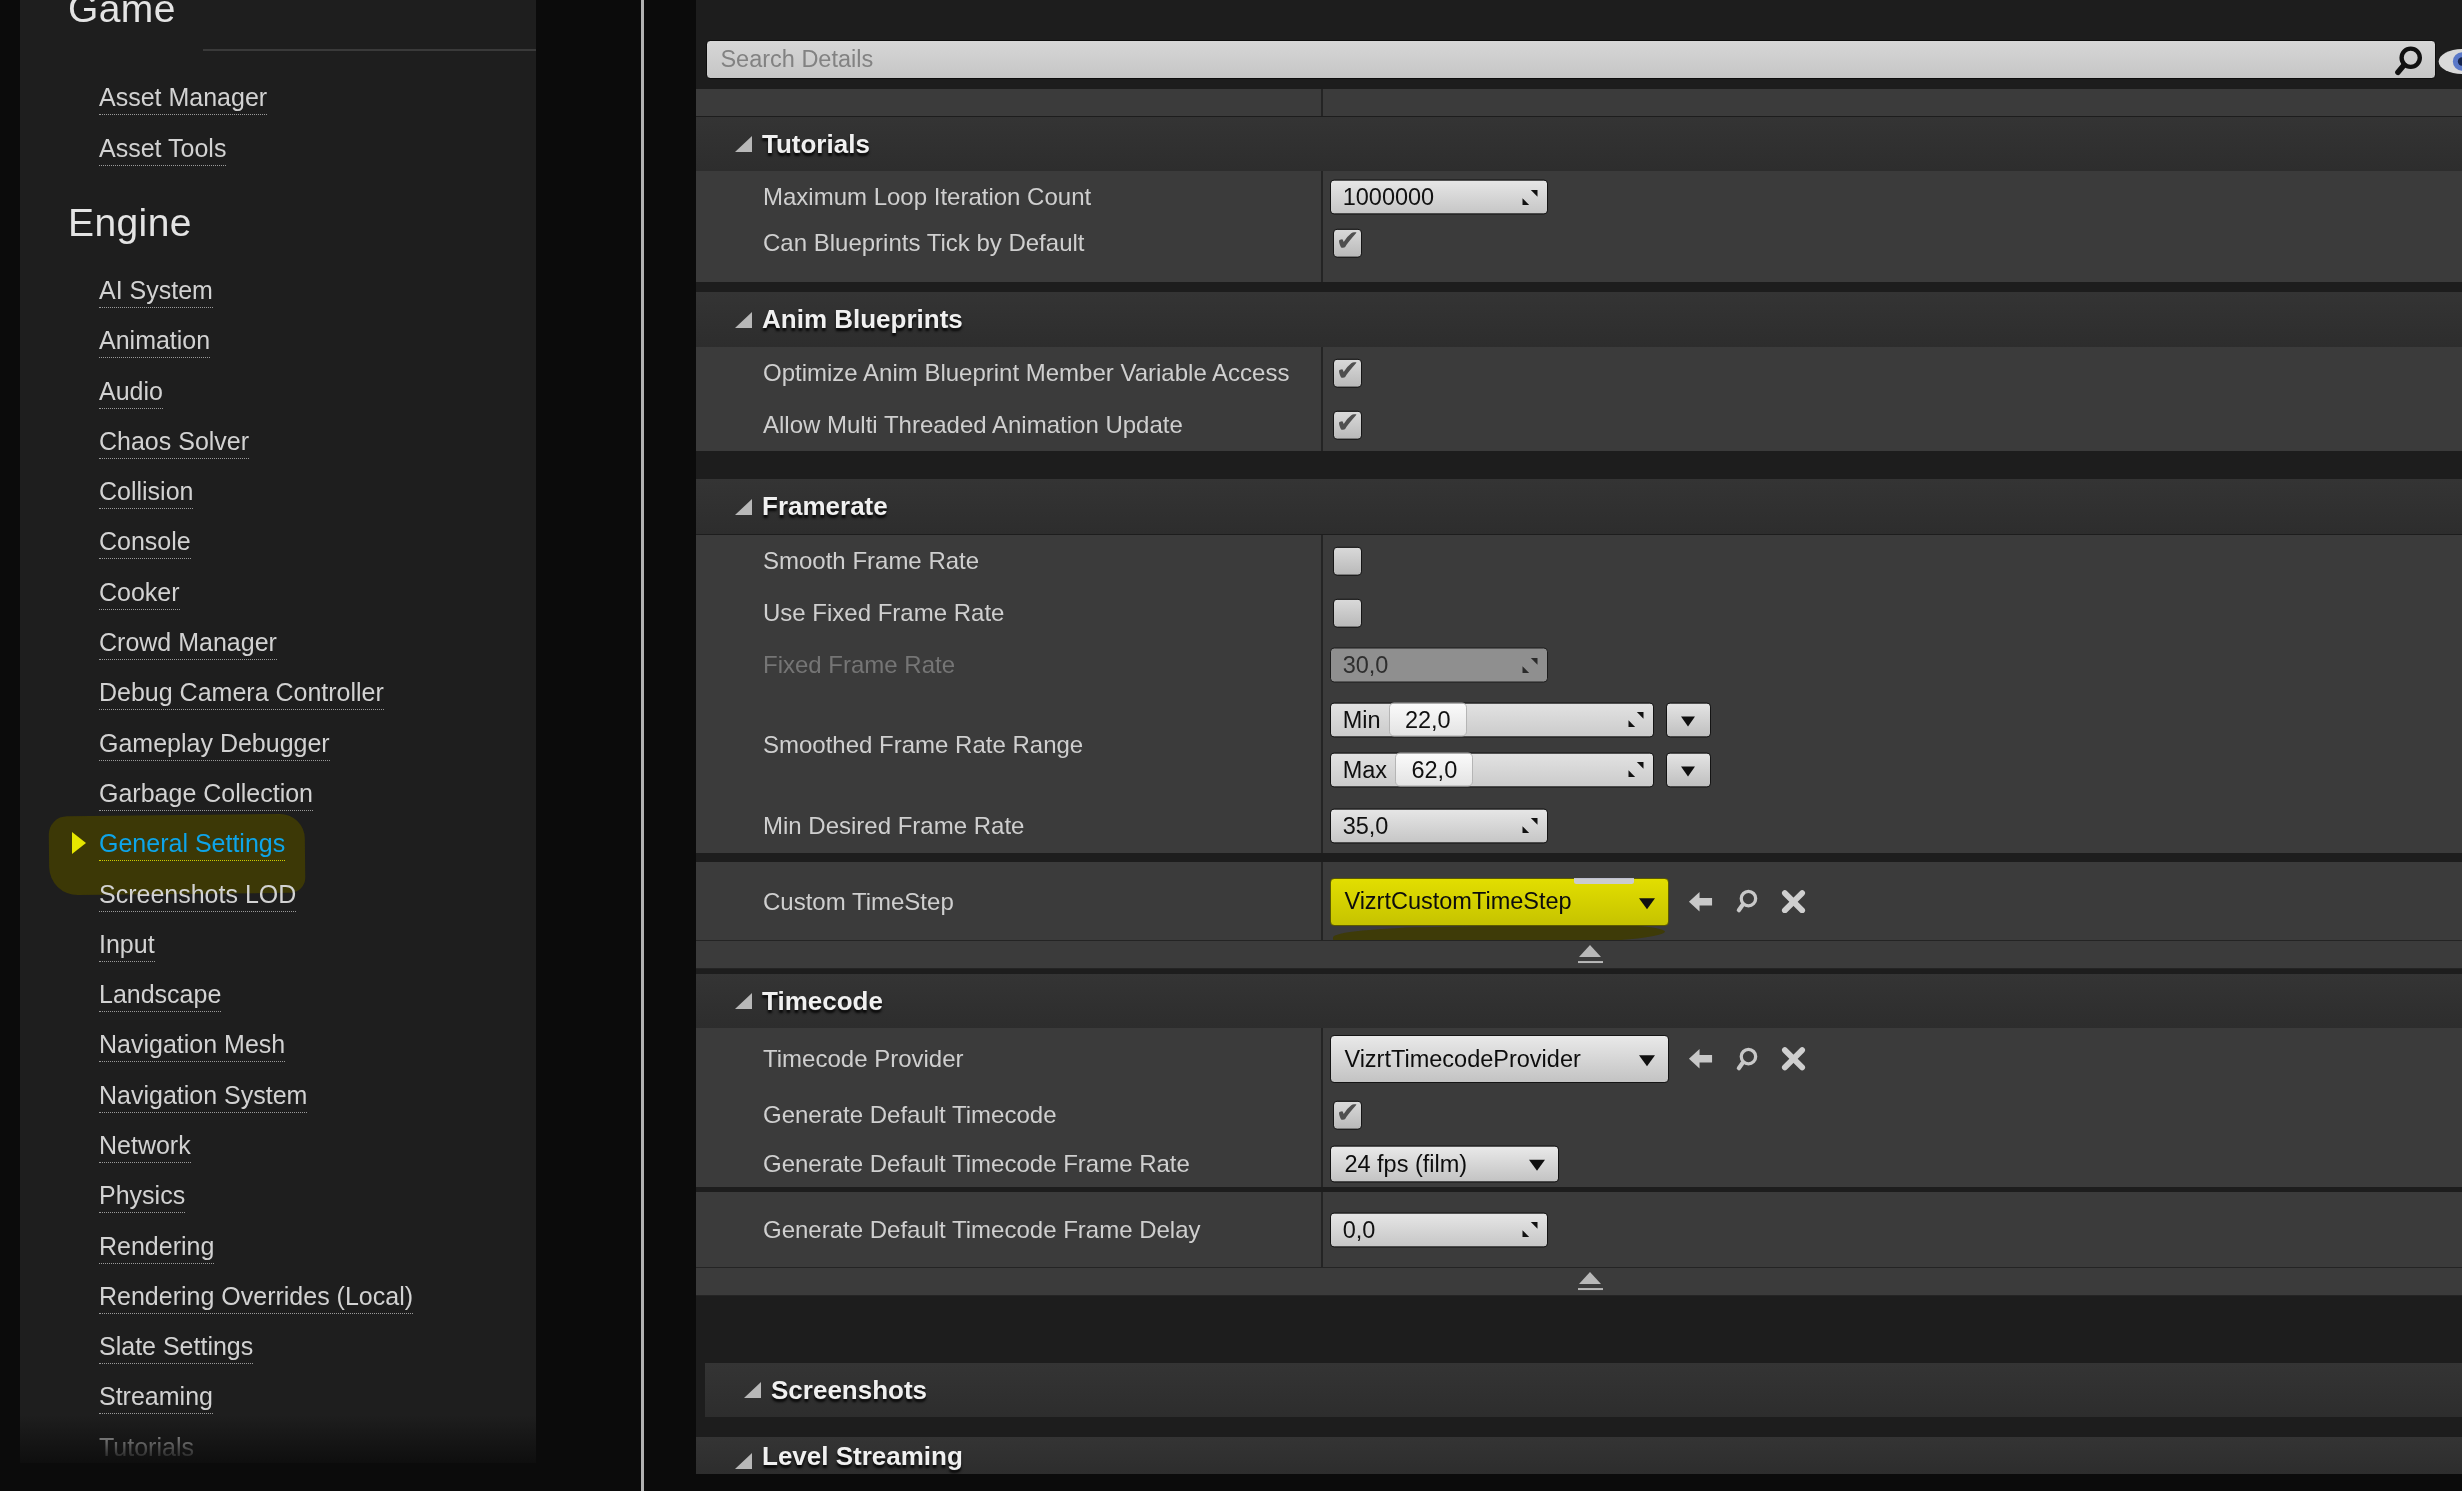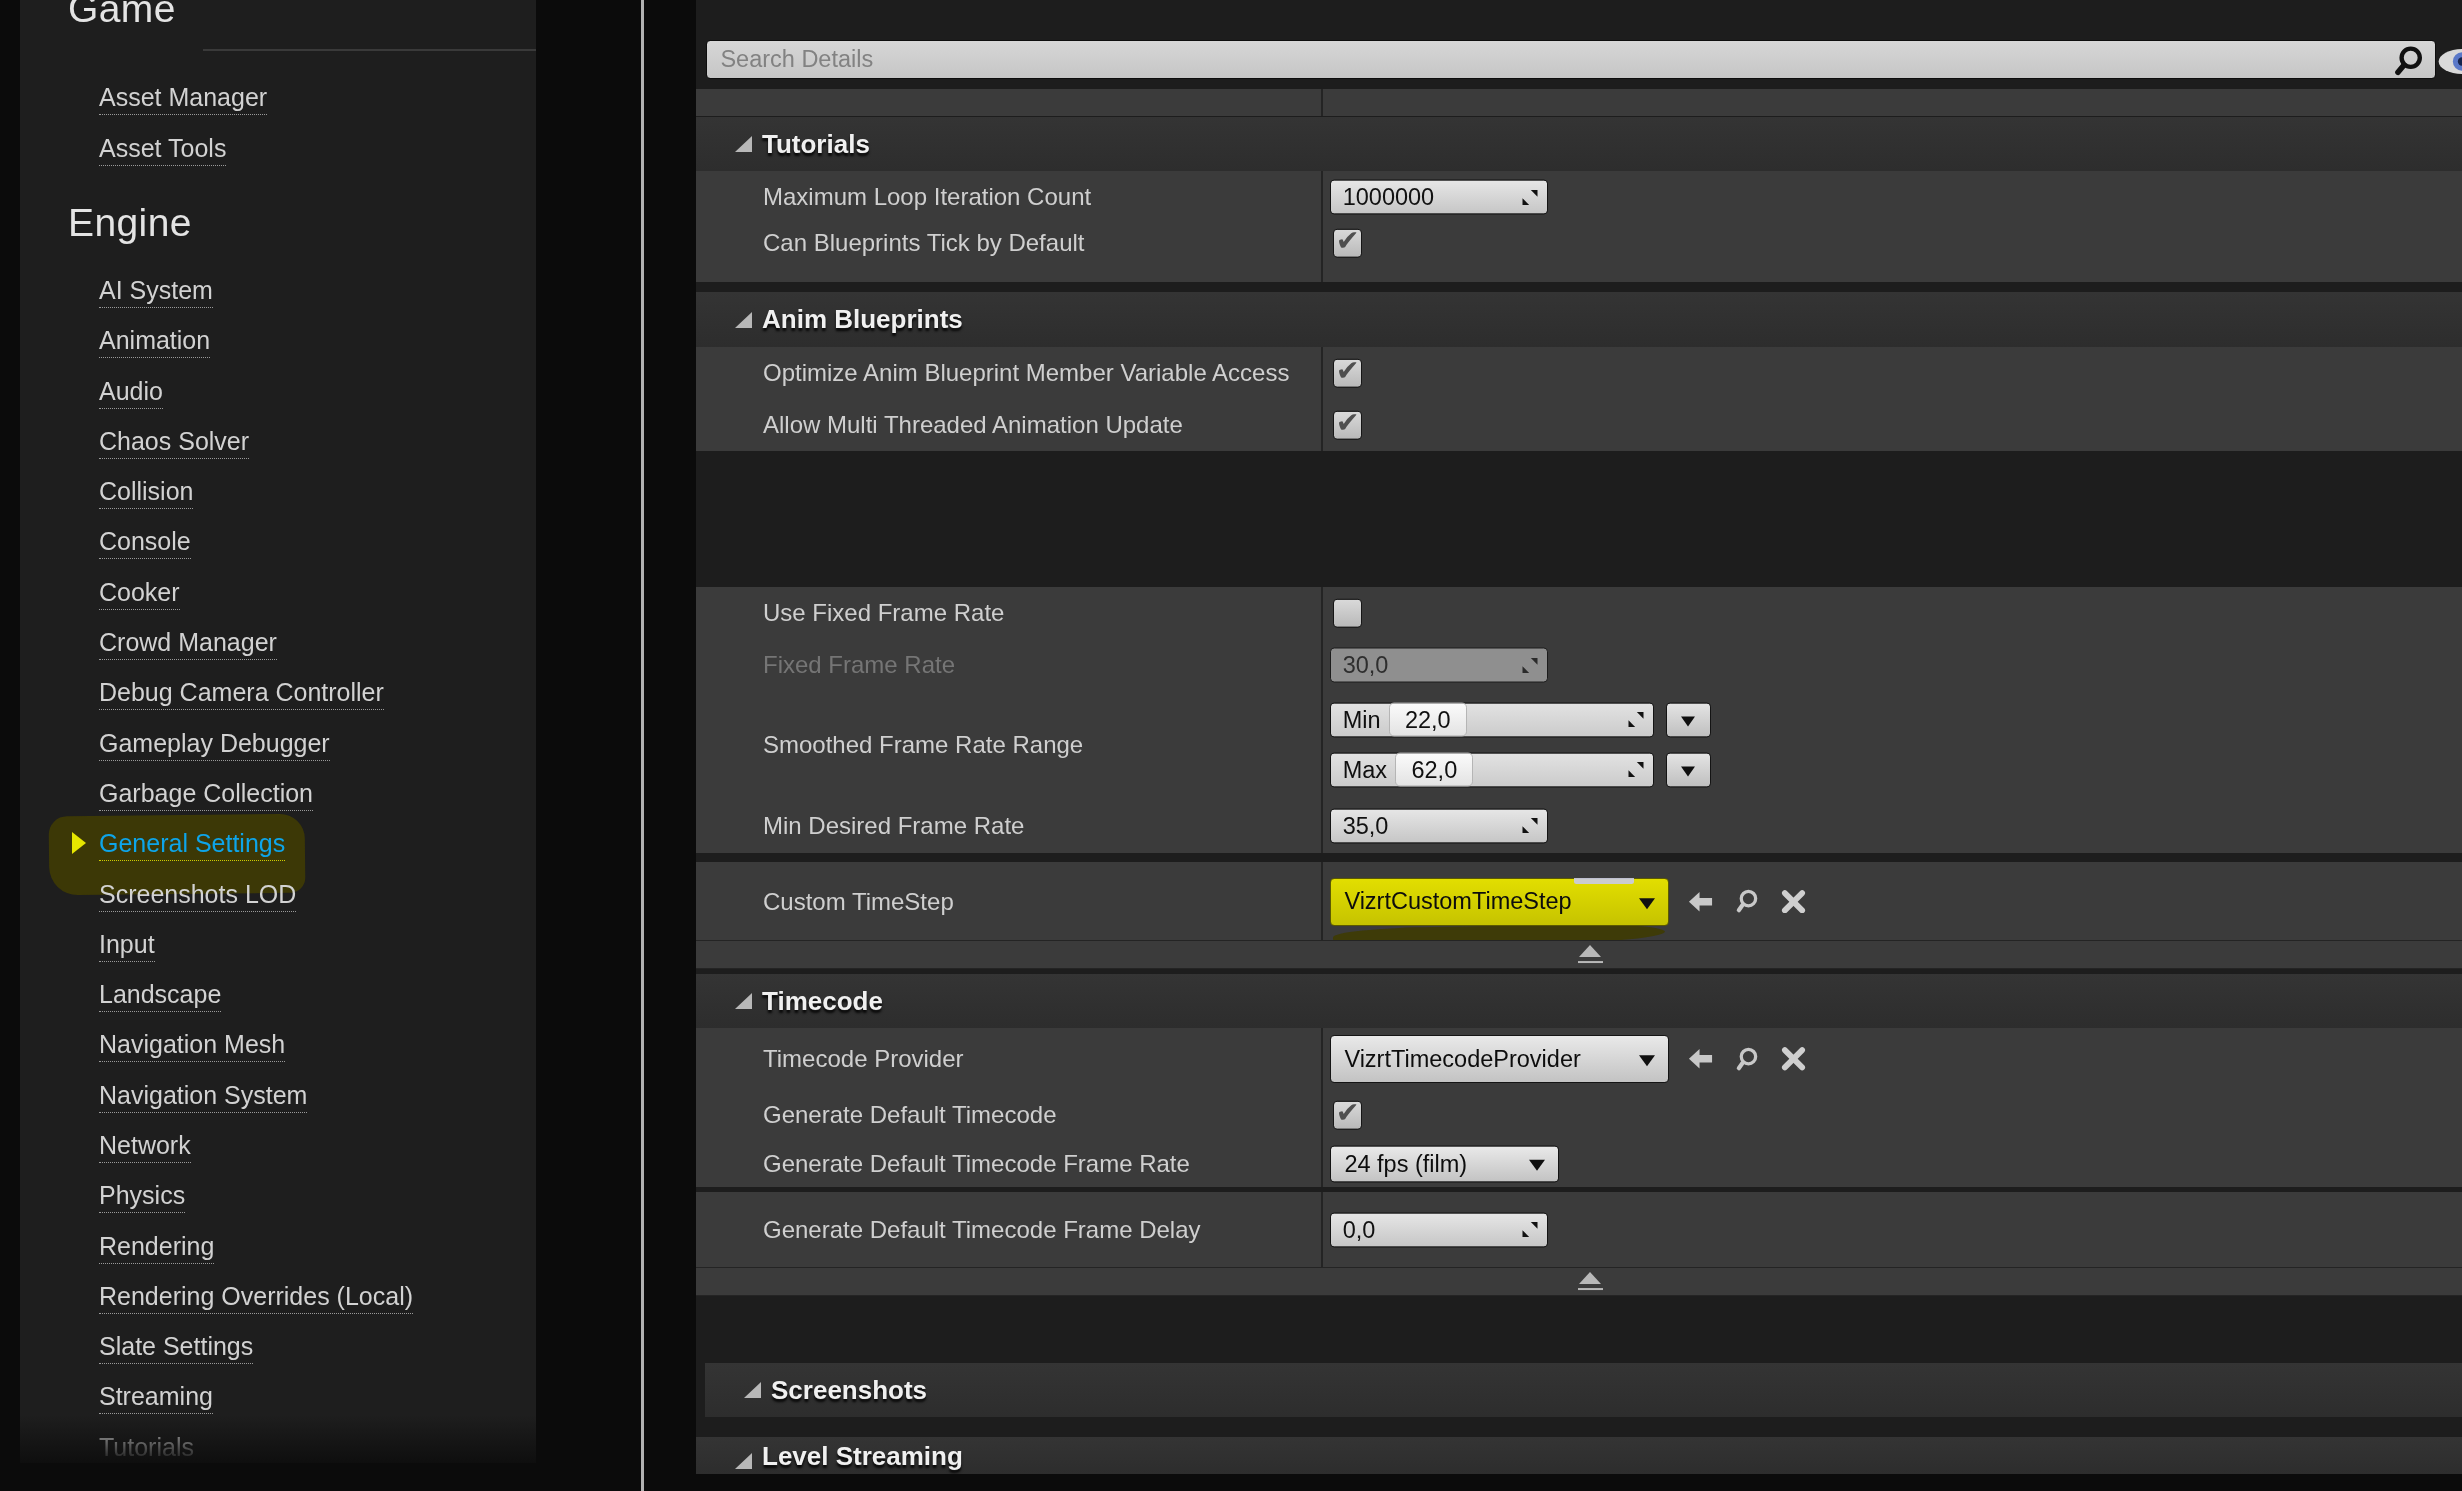--- a/index.html
+++ b/index.html
@@ -189,20 +189,31 @@
       </div>
   </div>
   <div class="prow" style="top:399px;height:52px;">
     <div class="colsep"></div>
     <div class="plabel">Allow Multi Threaded Animation Update</div>
     <div class="vwrap">
         <div class="cb checked"></div>
       </div>
   </div>
 
+  <div class="shdr" style="top:479px;height:55px;">
+    <div class="tri"></div>
+    <div class="ttl">Framerate</div>
+  </div>
+  <div class="prow" style="top:535px;height:52px;">
+    <div class="colsep"></div>
+    <div class="plabel">Smooth Frame Rate</div>
+    <div class="vwrap">
+        <div class="cb"></div>
+      </div>
+  </div>
   <div class="prow" style="top:587px;height:52px;">
     <div class="colsep"></div>
     <div class="plabel">Use Fixed Frame Rate</div>
     <div class="vwrap">
         <div class="cb"></div>
       </div>
   </div>
   <div class="prow" style="top:639px;height:52px;">
     <div class="colsep"></div>
     <div class="plabel dis">Fixed Frame Rate</div>

